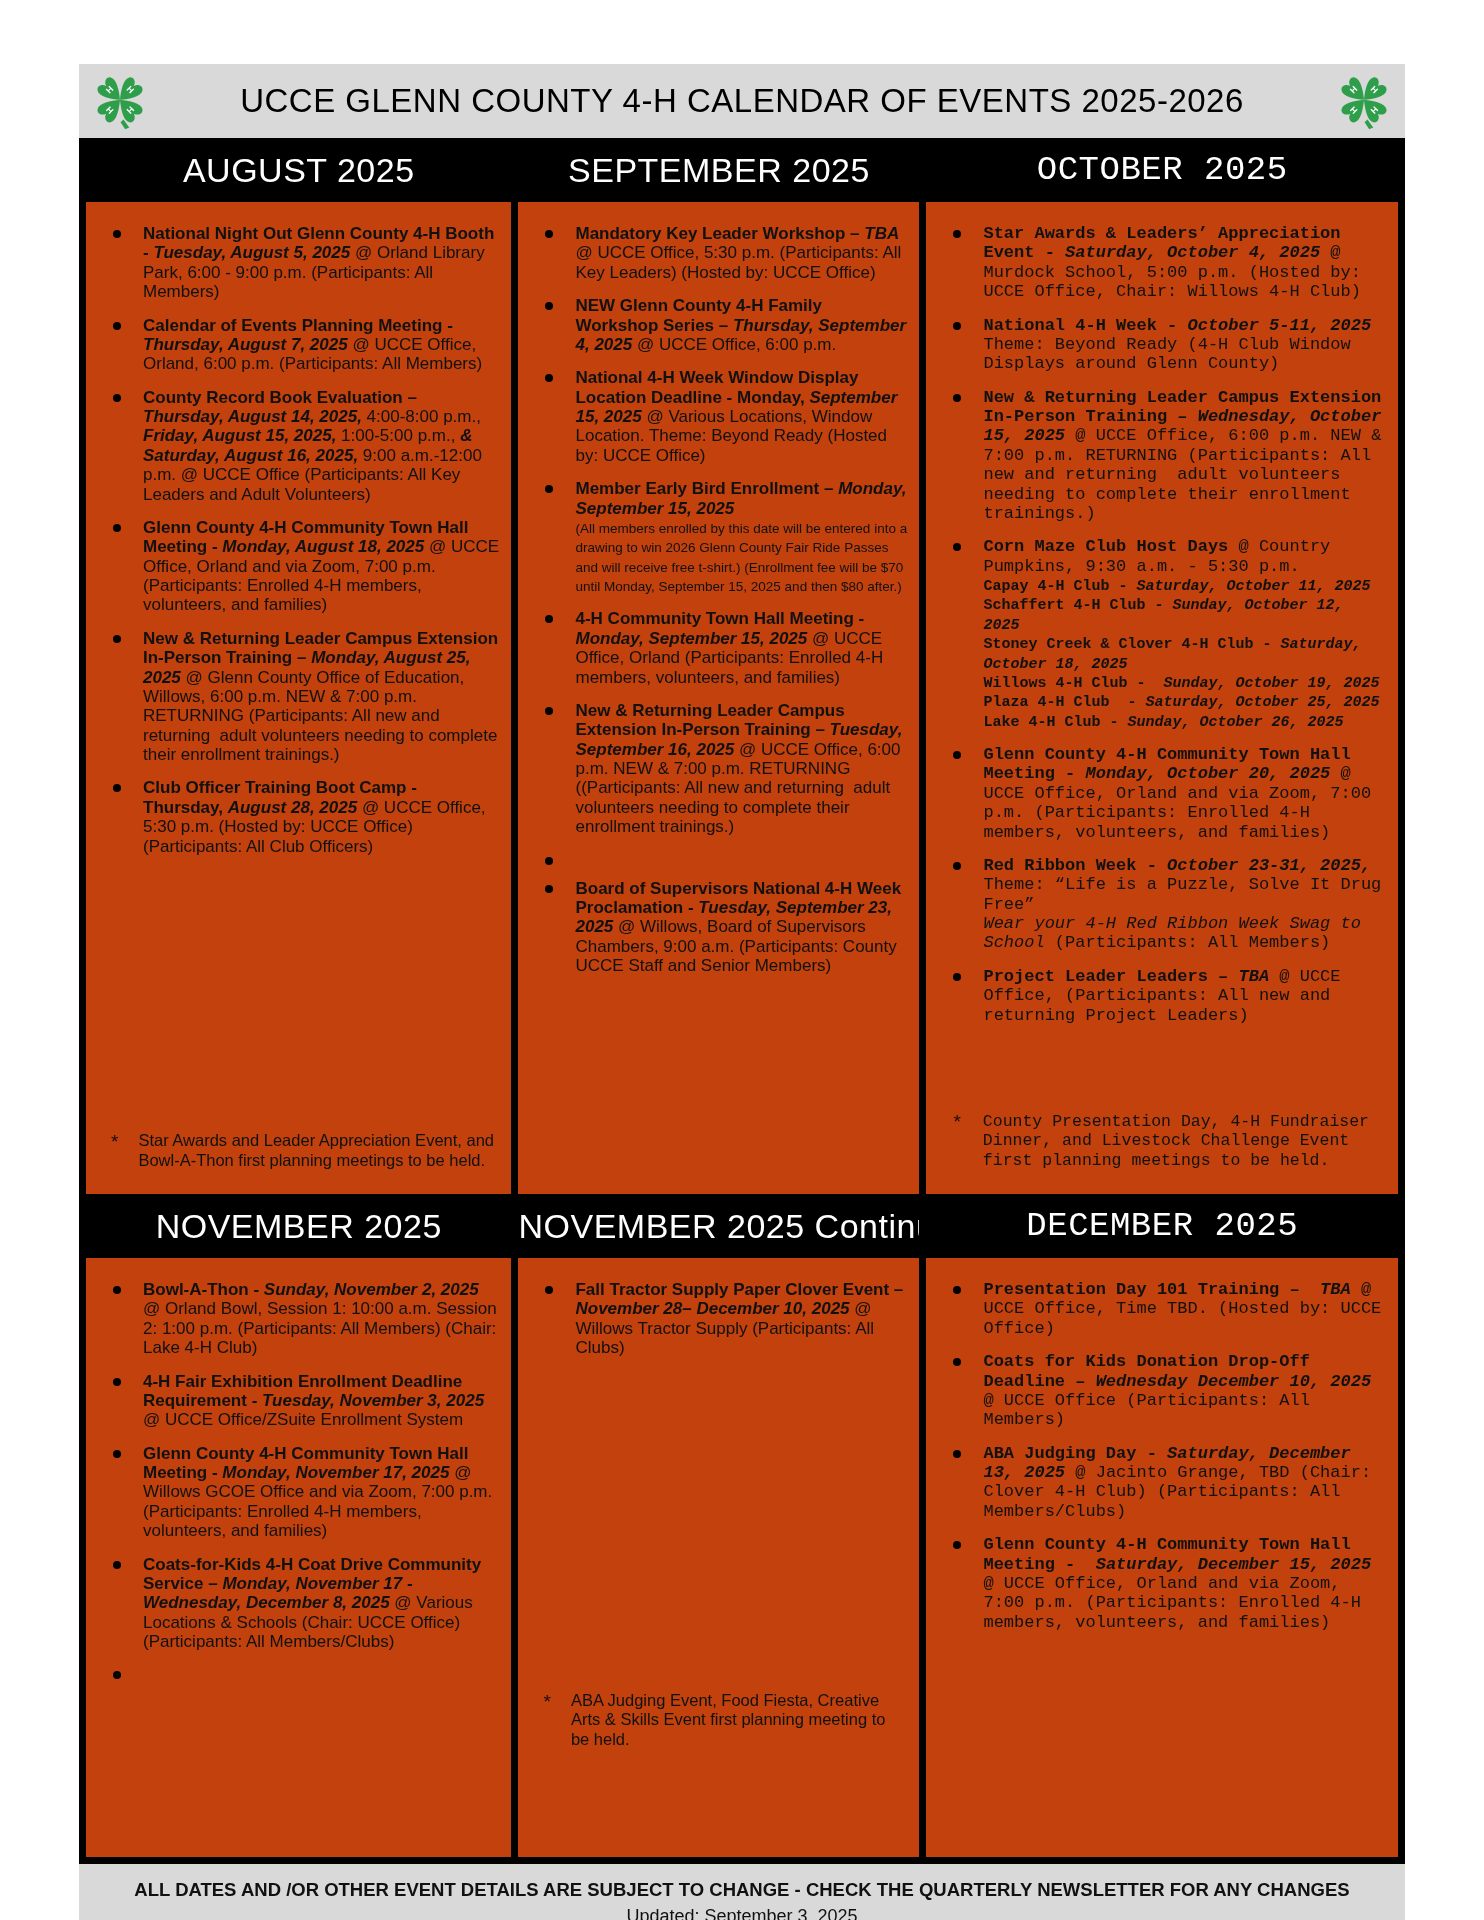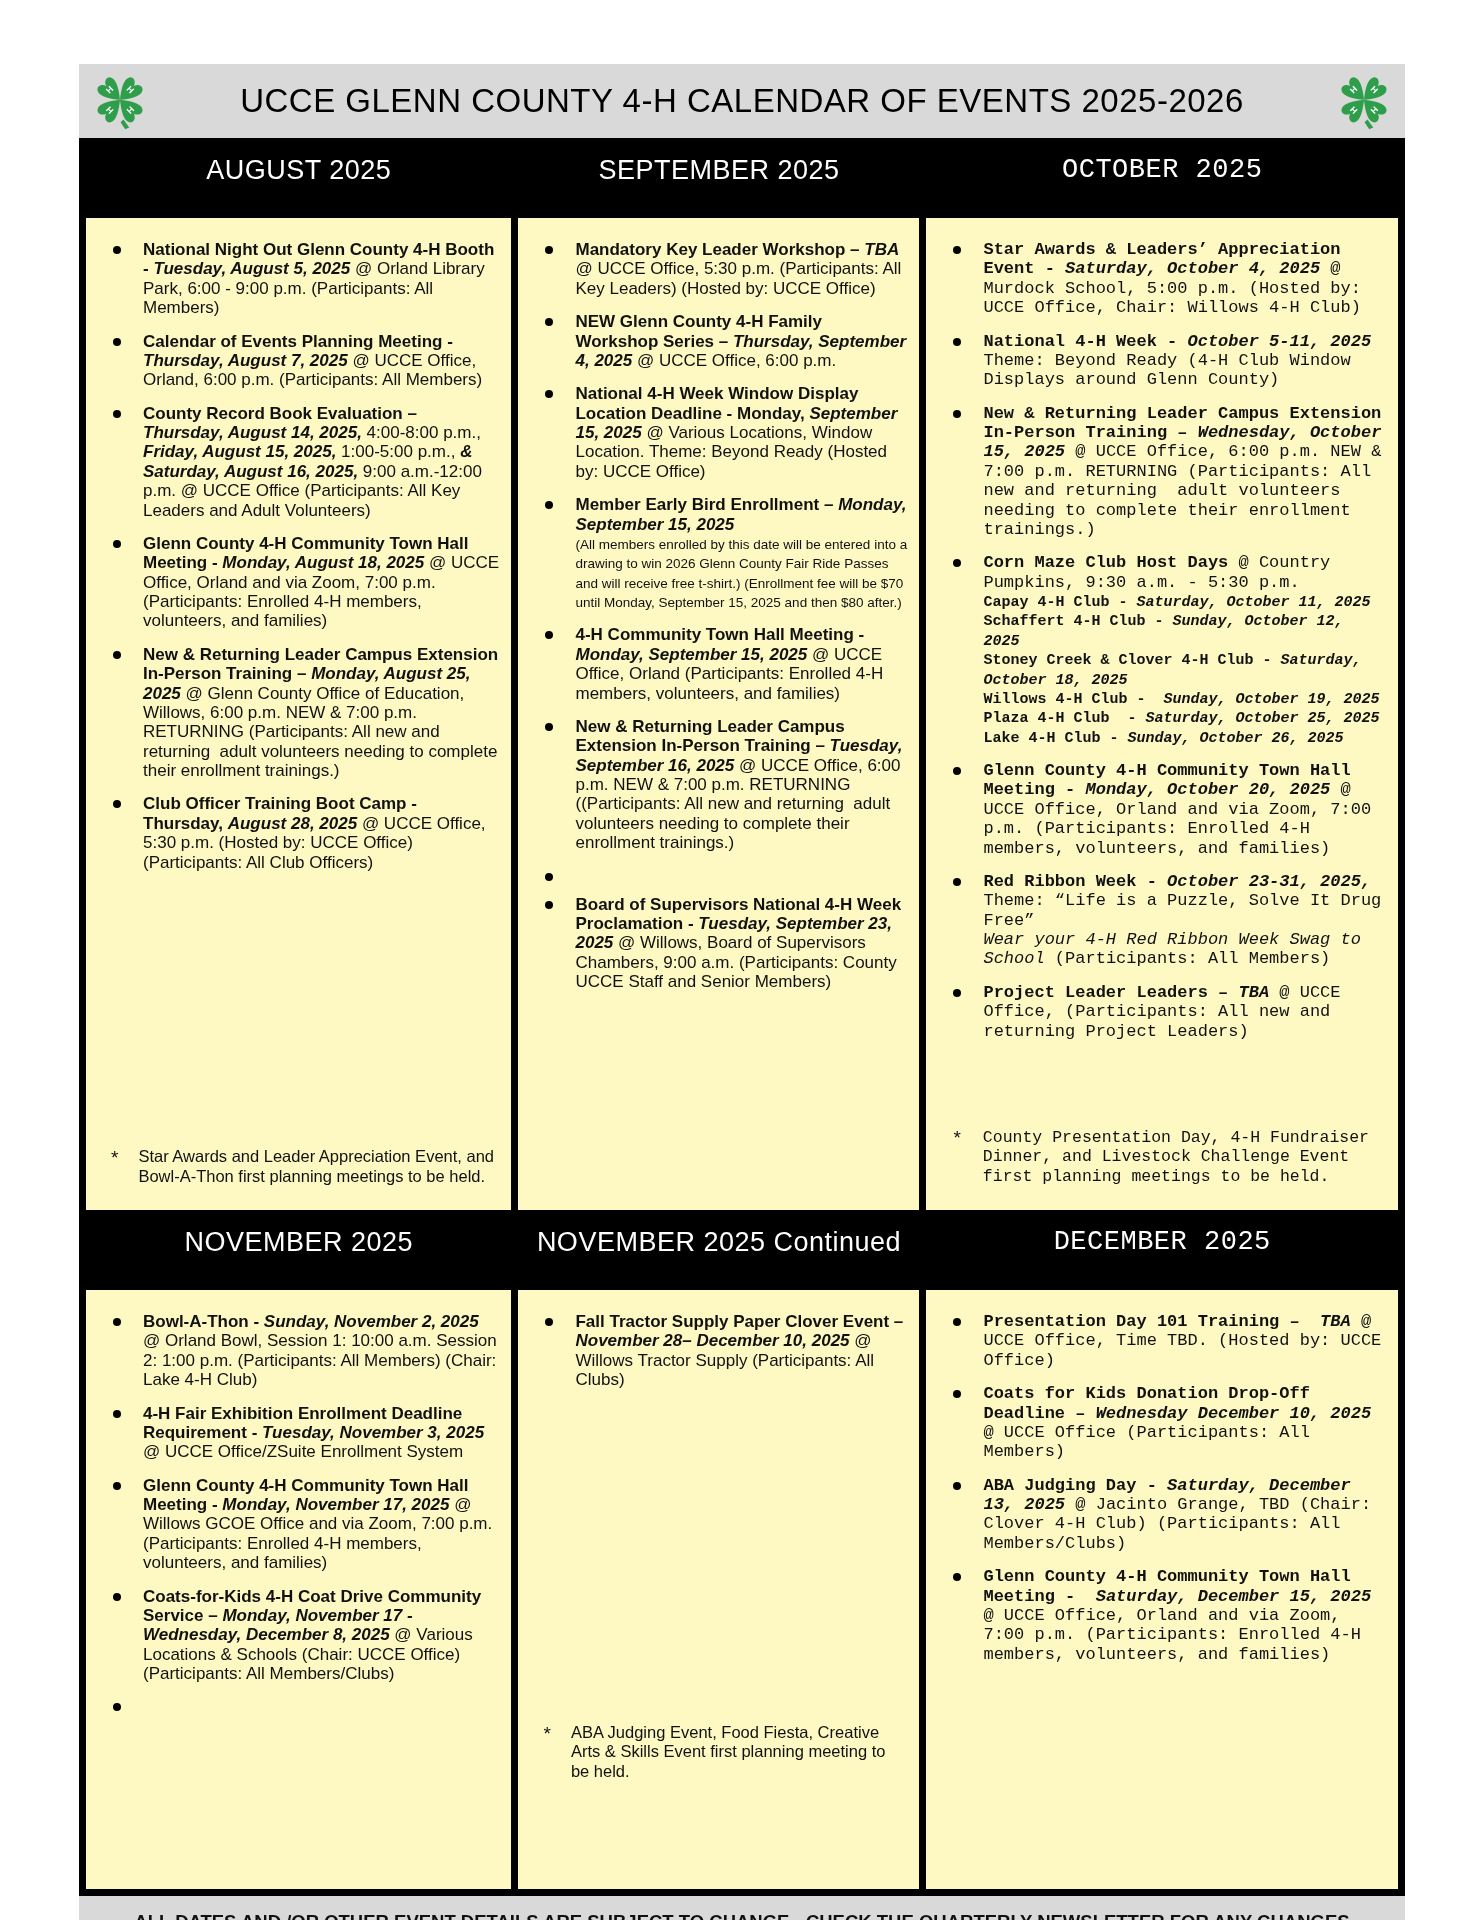--- a/index.html
+++ b/index.html
@@ -7,26 +7,26 @@
   .page { width:1326px; margin:0 auto; padding-top:64px; }
 
   
   .masthead { background:#d9d9d9; height:74px; display:flex; align-items:center; padding:0 12px; }
   .masthead-title { flex:1; text-align:center; font-size:33px; letter-spacing:.5px; color:#000; }
   .clover { width:58px; height:60px; flex:0 0 auto; }
 
   
   .cal-table { background:#000; padding-bottom:7px; }
   .band-row, .cols-row { display:flex; gap:7px; padding:0 7px; background:#000; }
-  .band-cell { color:#fff; font-size:27px; height:80px; line-height:64px; text-align:center;
+  .band-cell { color:#fff; font-size:34px; height:64px; line-height:64px; text-align:center;
                white-space:nowrap; overflow:hidden; letter-spacing:.5px; }
   .w1 { flex:434 1 0; min-width:0; }
   .w2 { flex:409 1 0; min-width:0; }
   .w3 { flex:481 1 0; min-width:0;font-family:Liberation Mono, monospace; }
-  .col { background:#fef9c3; display:flex; flex-direction:column; padding:22px 0 12px 0; }
+  .col { background:#c2410c; display:flex; flex-direction:column; padding:22px 0 12px 0; }
   .row1 .col { min-height:958px; }
   .row2 .col { min-height:565px; }
 
   
   .event { display:flex; }
   .event + .event { margin-top:14px; }
   .bullet { flex:0 0 auto; width:8px; height:8px; border-radius:50%; background:#000; margin:6px 0 0 27px; }
   .event-text { margin-left:22px; padding-right:12px; font-size:17px; line-height:1.14; white-space:pre-wrap; }
   .seg-n  { }
   .seg-b  { font-weight:bold; }

